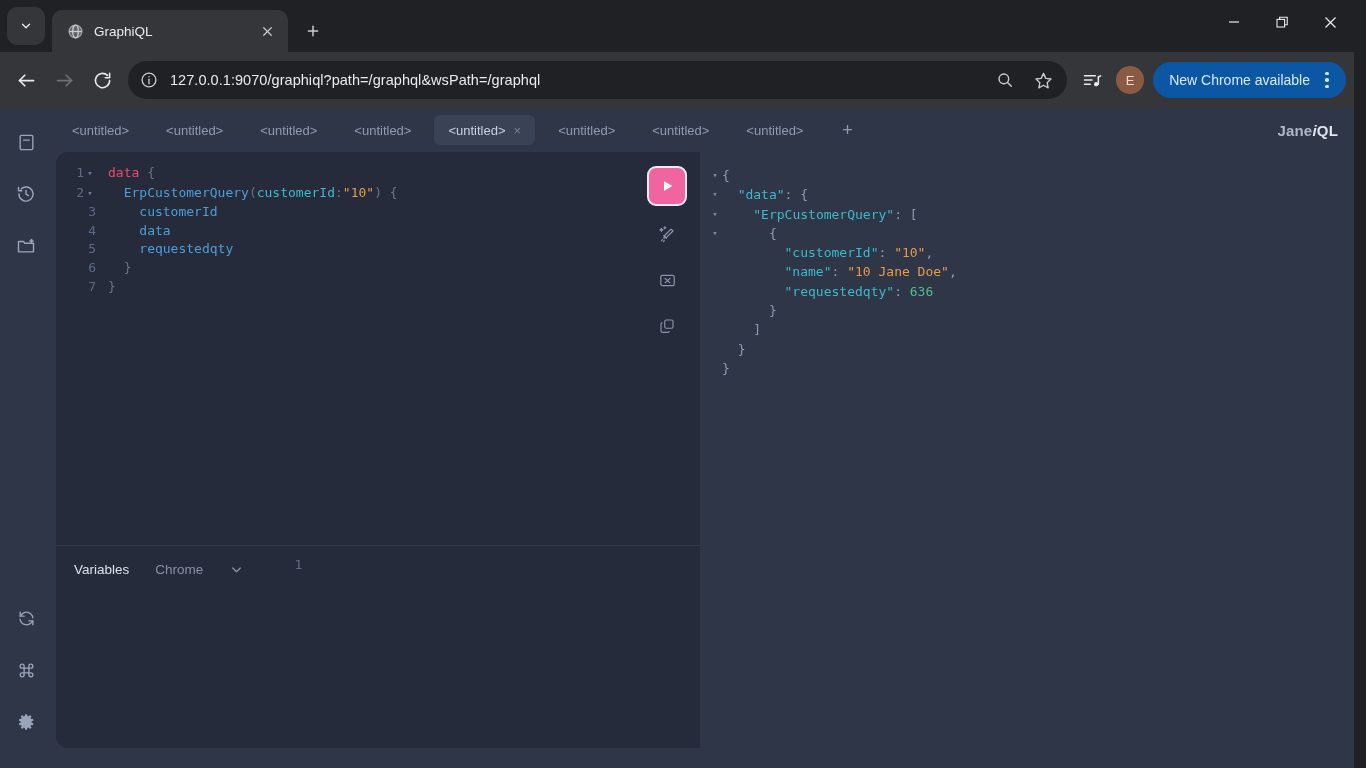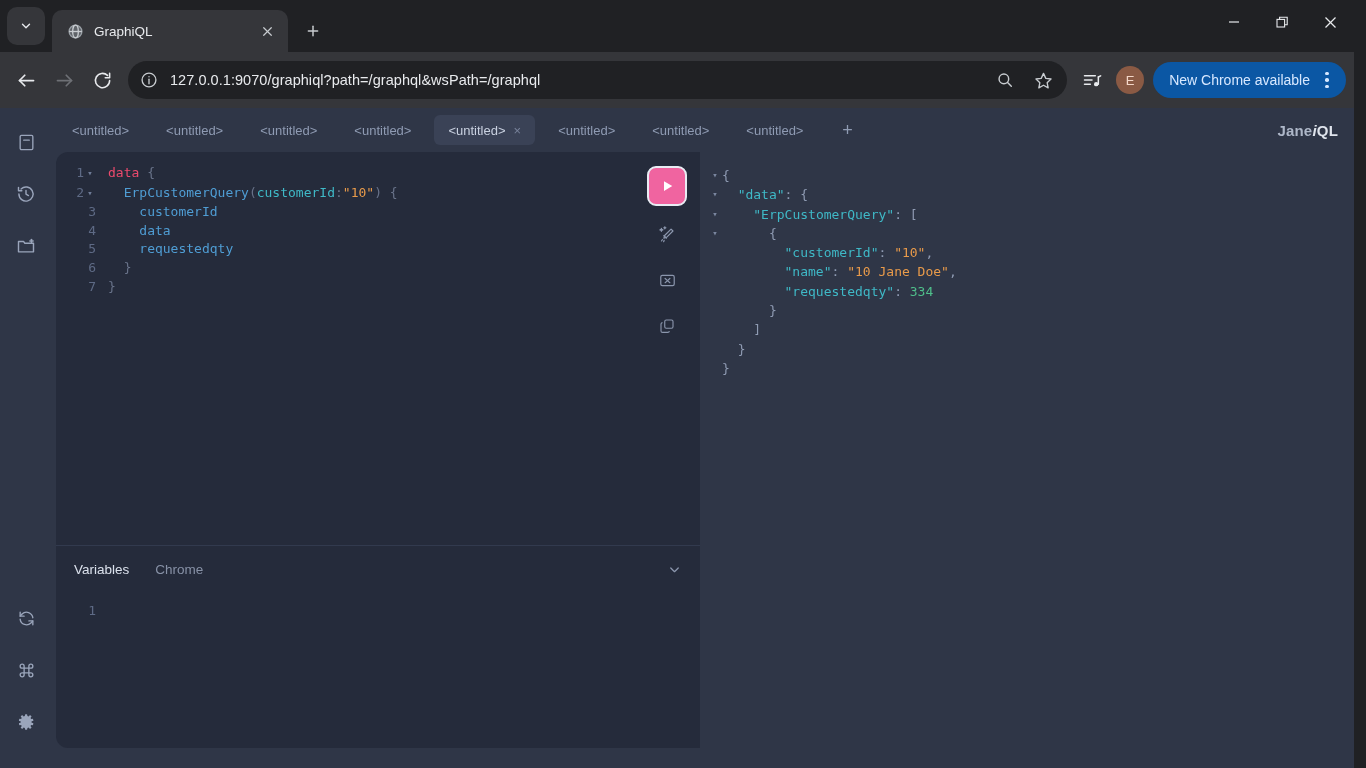--- a/index.html
+++ b/index.html
@@ -179,21 +179,21 @@
   .exec-btn {
     width: 40px; height: 40px; border-radius: 9px; background: #f064a0;
     border: 2px solid #e8ecf3;
     display: flex; align-items: center; justify-content: center; cursor: pointer;
   }
   .tool-btn {
     width: 36px; height: 36px; border-radius: 7px; display: flex;
     align-items: center; justify-content: center; cursor: pointer;
   }
 
-  .gq-vars-pane { flex: 1; display: flex; flex-direction: column; overflow: hidden; }
+  .gq-vars-pane { flex: 1; display: flex; overflow: hidden; }
   .vars-header {
     height: 46px; flex: none; display: flex; align-items: center;
     padding: 0 18px 0 18px; gap: 26px;
   }
   .vars-tab {
     color: #8791a6; font-size: 13.5px; cursor: pointer;
   }
   .vars-tab.active { color: #dbe1ec; }
   .vars-chevron {
     margin-left: auto; cursor: pointer; display: flex; align-items: center;
@@ -496,21 +496,21 @@
         </div>
 
         <div class="gq-response">
           <div class="resp-cm" id="response-viewer">
               <div class="resp-row"><span class="resp-fold">▾</span><span class="resp-code" style="padding-left: 0px;"><span class="rp">{</span></span></div>
               <div class="resp-row"><span class="resp-fold">▾</span><span class="resp-code" style="padding-left: 15.64px;"><span class="rk">"data"</span><span class="rp">: {</span></span></div>
               <div class="resp-row"><span class="resp-fold">▾</span><span class="resp-code" style="padding-left: 31.28px;"><span class="rk">"ErpCustomerQuery"</span><span class="rp">: [</span></span></div>
               <div class="resp-row"><span class="resp-fold">▾</span><span class="resp-code" style="padding-left: 46.92px;"><span class="rp">{</span></span></div>
               <div class="resp-row"><span class="resp-fold"></span><span class="resp-code" style="padding-left: 62.56px;"><span class="rk">"customerId"</span><span class="rp">: </span><span class="rs">"10"</span><span class="rp">,</span></span></div>
               <div class="resp-row"><span class="resp-fold"></span><span class="resp-code" style="padding-left: 62.56px;"><span class="rk">"name"</span><span class="rp">: </span><span class="rs">"10 Jane Doe"</span><span class="rp">,</span></span></div>
-              <div class="resp-row"><span class="resp-fold"></span><span class="resp-code" style="padding-left: 62.56px;"><span class="rk">"requestedqty"</span><span class="rp">: </span><span class="rn">334</span></span></div>
+              <div class="resp-row"><span class="resp-fold"></span><span class="resp-code" style="padding-left: 62.56px;"><span class="rk">"requestedqty"</span><span class="rp">: </span><span class="rn">636</span></span></div>
               <div class="resp-row"><span class="resp-fold"></span><span class="resp-code" style="padding-left: 46.92px;"><span class="rp">}</span></span></div>
               <div class="resp-row"><span class="resp-fold"></span><span class="resp-code" style="padding-left: 31.28px;"><span class="rp">]</span></span></div>
               <div class="resp-row"><span class="resp-fold"></span><span class="resp-code" style="padding-left: 15.64px;"><span class="rp">}</span></span></div>
               <div class="resp-row"><span class="resp-fold"></span><span class="resp-code" style="padding-left: 0px;"><span class="rp">}</span></span></div>
             </div>
 
         </div>
 
       </div>
     </div>

